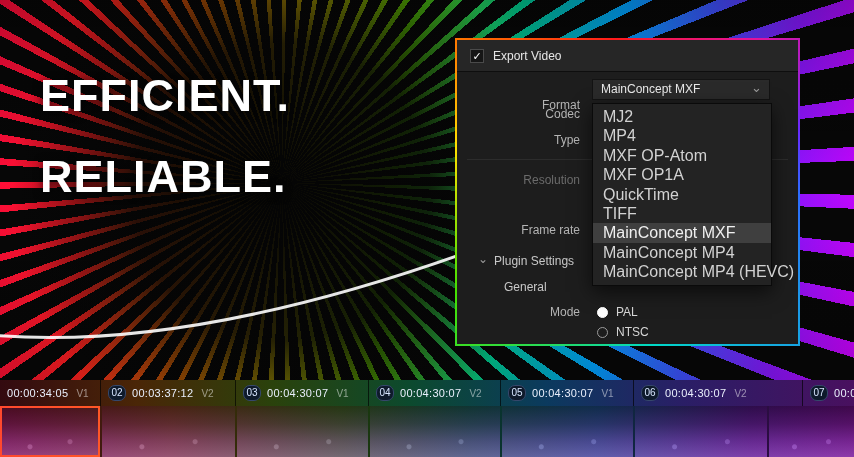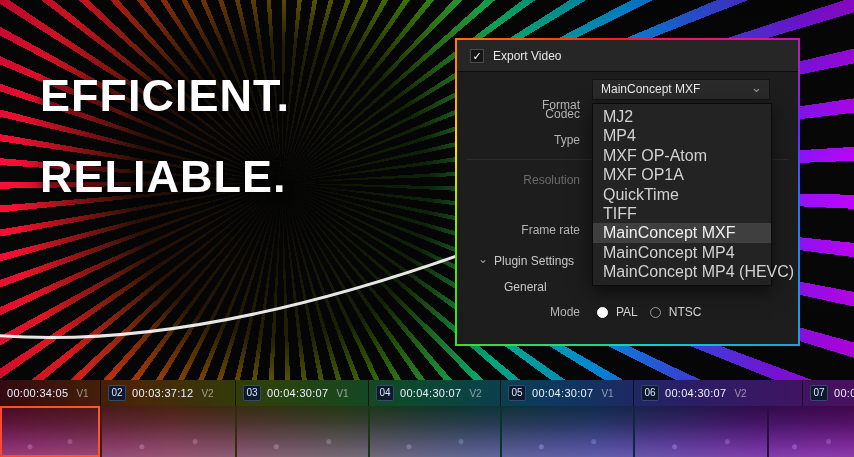--- a/index.html
+++ b/index.html
@@ -74,42 +74,42 @@
   }
   .menu-item {
     height:19.4px; line-height:19.4px; padding-left:10px;
     color:#d2d2d2; font-size:16px; white-space:nowrap;
   }
   .menu-item.selected { background:#3f3f3f; color:#f0f0f0; }
 
   .tree-row { position:absolute; display:flex; align-items:center; gap:6px; color:#c8c8c8; font-size:12px; }
   .tree-chevron { color:#9a9a9a; font-size:12px; margin-top:-4px; }
 
-  .mode-options { position:absolute; left:140px; top:264px; display:flex; flex-direction:row; gap:12px; }
+  .mode-options { position:absolute; left:140px; top:264px; display:flex; flex-direction:column; gap:4px; }
   .mode-opt { display:flex; align-items:center; gap:8px; height:16px; }
   .radio { width:11px; height:11px; border-radius:50%; border:1px solid #9a9a9a; position:relative; }
   .radio.selected { background:#ffffff; border-color:#ffffff; }
   .mode-opt-label { color:#d6d6d6; font-size:12px; }
 
   
   .timeline { position:absolute; left:0; bottom:0; width:854px; height:77px; }
   .tc-row {
     display:flex; height:26px; overflow:hidden;
     background:linear-gradient(90deg,
       #330a10 0%, #4a2607 16%, #2a420c 32%, #0c4a2e 48%,
       #0b3a5e 64%, #2a1e66 80%, #49105f 100%);
   }
   .tc-seg {
     display:flex; align-items:center; gap:6px; padding-left:7px;
     border-left:1px solid rgba(0,0,0,.65); overflow:hidden; flex:none;
   }
   .tc-seg:first-child { border-left:none; }
   .clip-badge {
     flex:none; min-width:18px; height:16px; padding:0 2px;
-    background:#0e1a2b; border:1px solid #35476b; border-radius:2px;
+    background:#0e1a2b; border:1px solid #35476b; border-radius:7px;
     color:#d8e6ff; font-size:10px; line-height:14px; text-align:center;
   }
   .clip-tc { color:#e9effc; font-size:11px; letter-spacing:.3px; white-space:nowrap; }
   .clip-track { color:rgba(255,255,255,.5); font-size:10px; margin-left:2px; }
 
   .thumb-row { position:relative; display:flex; height:51px; }
   .thumb {
     flex:none; height:100%;
     background:
       radial-gradient(circle at 30% 80%, rgba(216,180,255,.35) 0 2px, transparent 3px),

